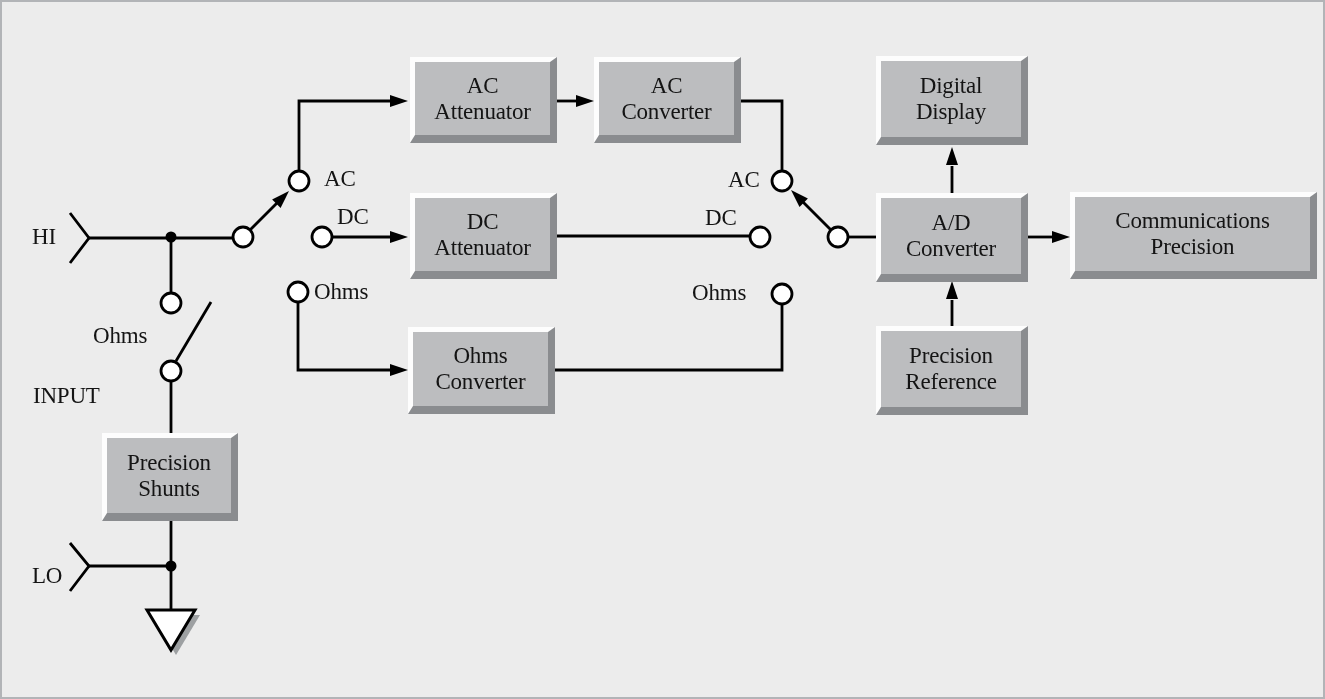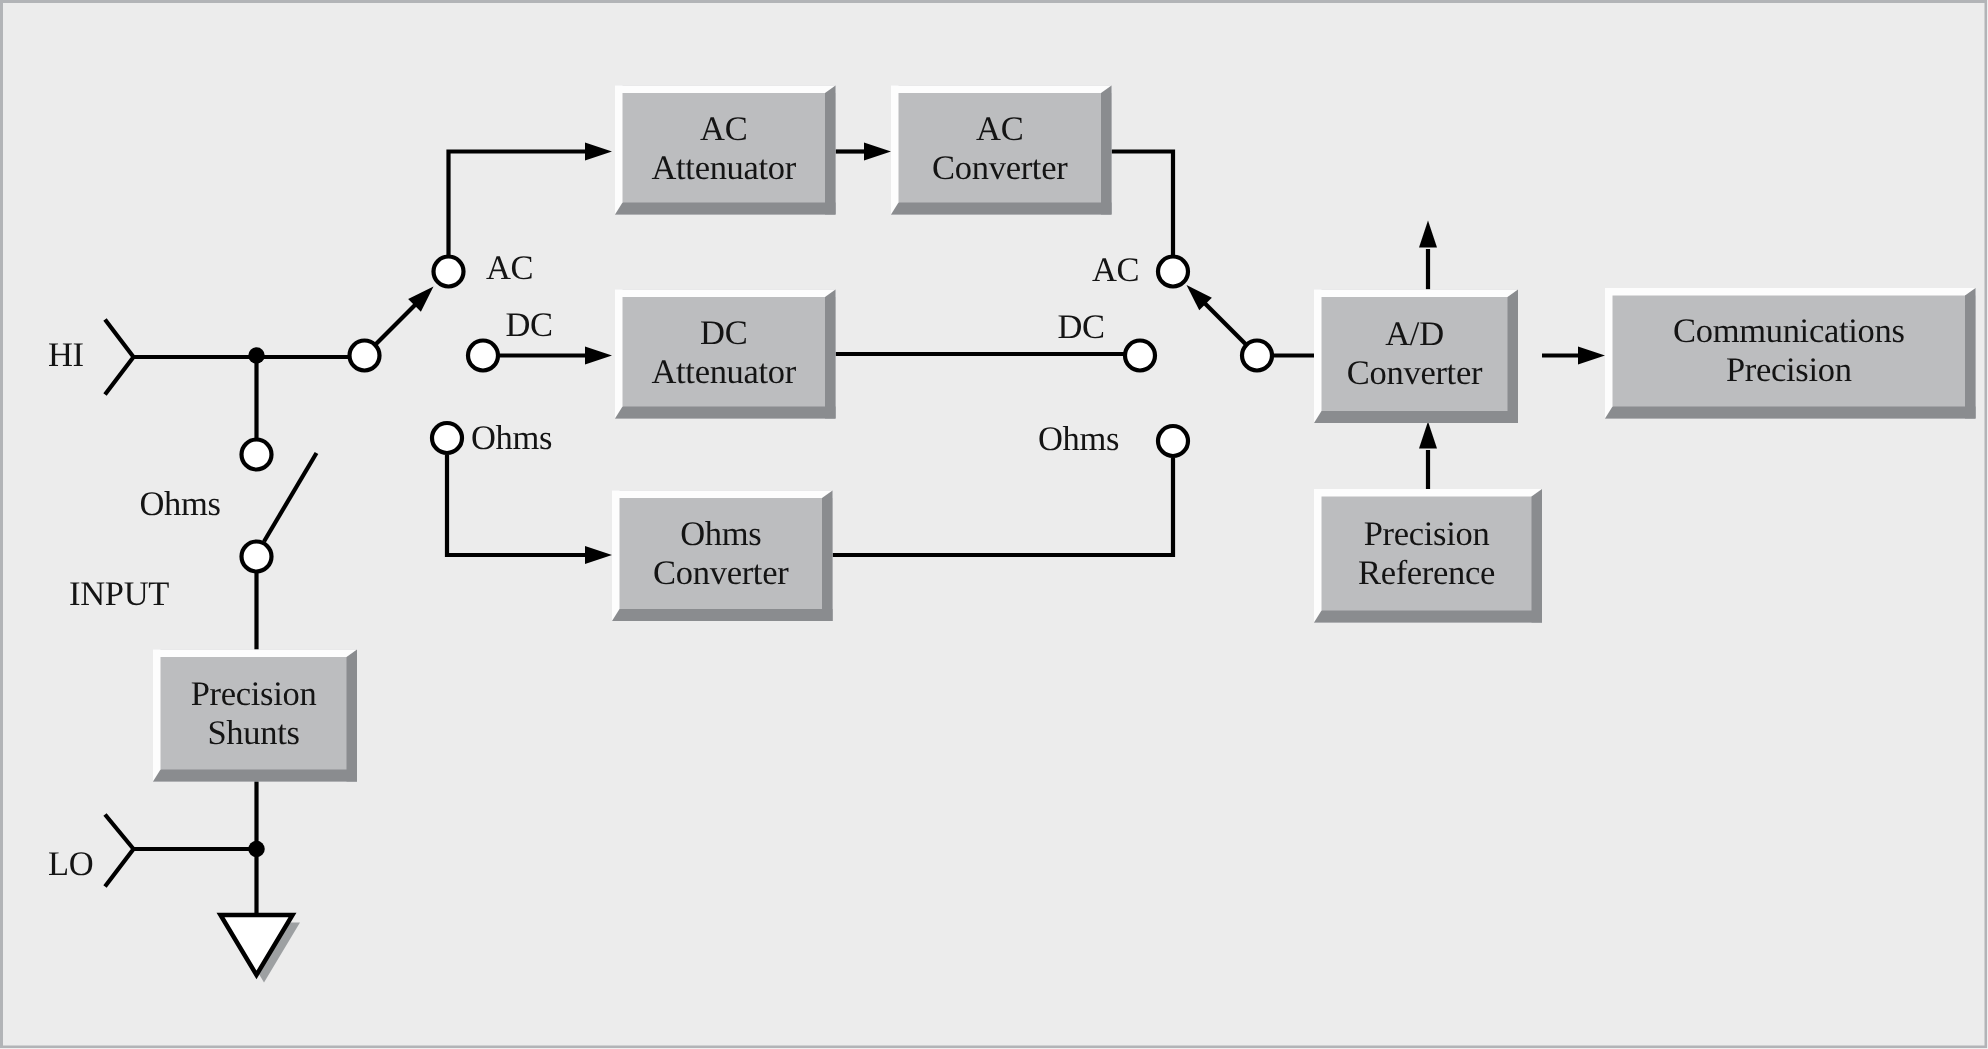--- a/index.html
+++ b/index.html
@@ -125,22 +125,26 @@
   <div class="block" style="left:410px;top:193px;width:147px;height:86px">
     <span>DC</span>
     <span>Attenuator</span>
   </div>
 
   <div class="block" style="left:408px;top:327px;width:147px;height:87px">
     <span>Ohms</span>
     <span>Converter</span>
   </div>
 
+  <div class="block" style="left:876px;top:56px;width:152px;height:89px">
+    <span>Digital</span>
+    <span>Display</span>
+  </div>
 
-  <div class="block" style="left:876px;top:193px;width:136px;height:89px">
+  <div class="block" style="left:876px;top:193px;width:152px;height:89px">
     <span>A/D</span>
     <span>Converter</span>
   </div>
 
   <div class="block" style="left:1070px;top:192px;width:247px;height:87px">
     <span>Communications</span>
     <span>Precision</span>
   </div>
 
   <div class="block" style="left:876px;top:326px;width:152px;height:89px">
@@ -148,21 +152,21 @@
     <span>Reference</span>
   </div>
 
   <div class="block" style="left:102px;top:433px;width:136px;height:88px">
     <span>Precision</span>
     <span>Shunts</span>
   </div>
 
   <div class="lbl" style="left:32px;top:225px">HI</div>
   <div class="lbl" style="left:32px;top:564px">LO</div>
-  <div class="lbl" style="left:46px;top:384px">INPUT</div>
+  <div class="lbl" style="left:33px;top:384px">INPUT</div>
   <div class="lbl" style="left:93px;top:324px">Ohms</div>
   <div class="lbl" style="left:324px;top:167px">AC</div>
   <div class="lbl" style="left:337px;top:205px">DC</div>
   <div class="lbl" style="left:314px;top:280px">Ohms</div>
   <div class="lbl" style="left:728px;top:168px">AC</div>
   <div class="lbl" style="left:705px;top:206px">DC</div>
   <div class="lbl" style="left:692px;top:281px">Ohms</div>
 
   <div class="frame"></div>
 </div>

